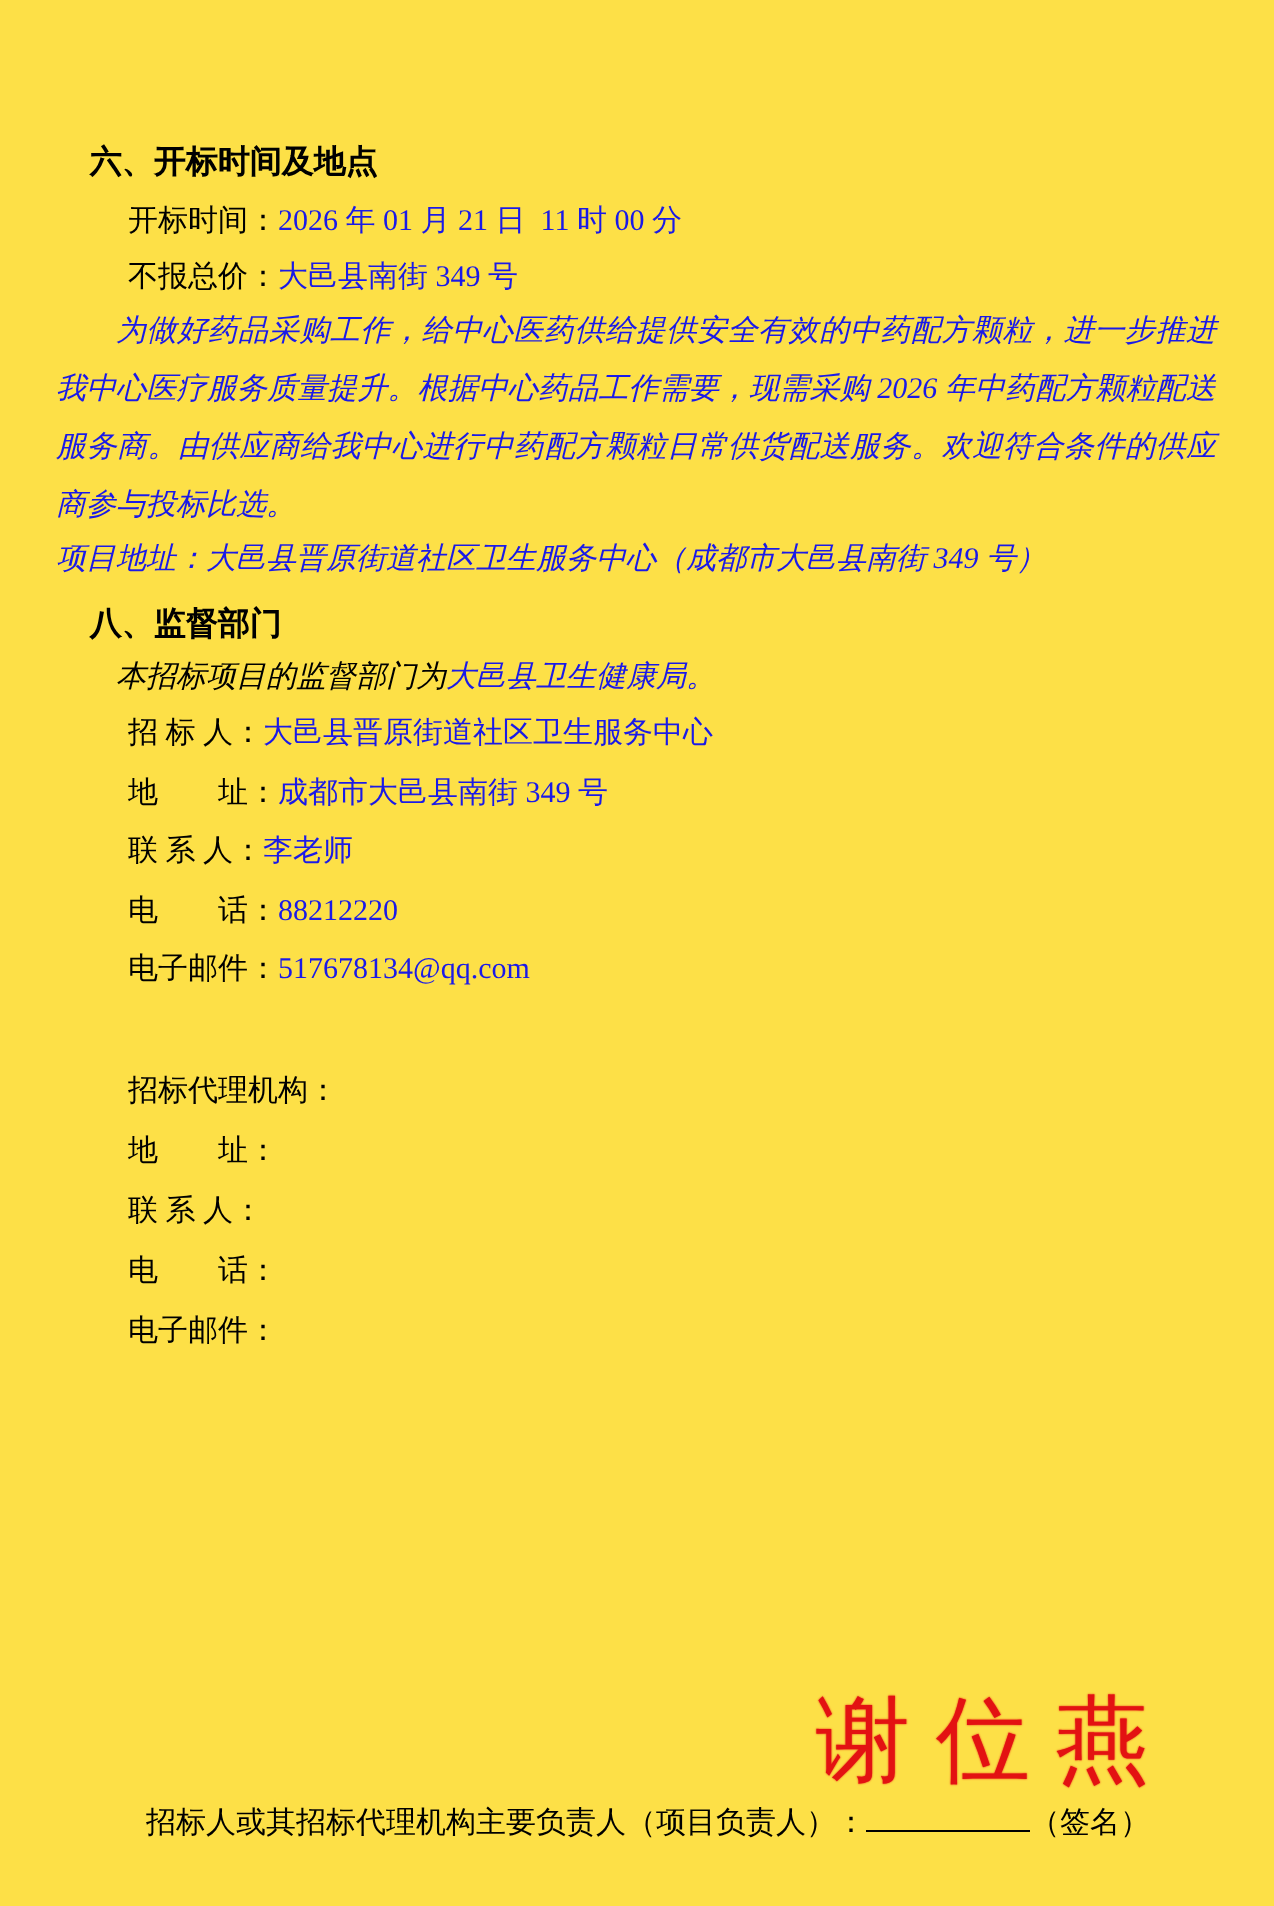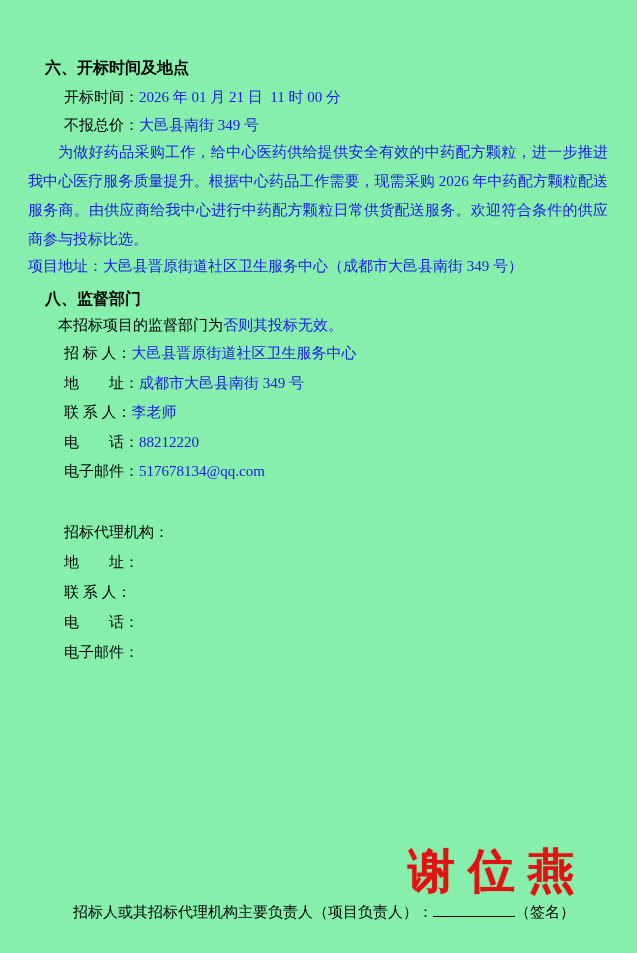--- a/index.html
+++ b/index.html
@@ -1,21 +1,21 @@
 <!DOCTYPE html>
 <html><head>
 <meta charset="utf-8">
 <style>
   html,body { margin:0; padding:0; background:#ffffff; }
   .page {
     position:relative;
     width:637px; height:953px;
-    background:#86efac;
+    background:#fde047;
     box-sizing:border-box;
-    padding-top:53px;
+    padding-top:67px;
     font-family:"Liberation Serif","DejaVu Serif",serif;
     color:#000000;
     overflow:hidden;
   }
   .sec-heading {
     margin:0 0 0 45px;
     font-size:16px; font-weight:700;
     line-height:29px; color:#000;
     white-space:pre;
   }
@@ -36,37 +36,37 @@
   .para.indent { text-indent:2em; }
   .black-para {
     margin:0 0 0 28px;
     width:580px;
     font-size:15px; line-height:29px;
     text-indent:2em;
     color:#000;
   }
   
   .mt1 { margin-top:1px; } .mt3 { margin-top:3px; }
-  .mtn1 { margin-top:-1px; } .mtn2 { margin-top:-2px; } .mtn4 { margin-top:-4px; }
+  .mtn1 { margin-top:-1px; } .mtn2 { margin-top:-2px;font-style:italic; } .mtn4 { margin-top:-4px; }
   .mt32 { margin-top:32px; }
   .signature-line {
     position:absolute; left:73px; top:898px;
     font-size:15px; line-height:29px; color:#000;
     white-space:pre;
     font-family:Liberation Serif, serif;
   }
   .signature-blank {
     display:inline-block;
     width:82px; height:14px;
     border-bottom:1px solid #000;
     vertical-align:baseline;
   }
   .stamp {
     position:absolute; left:408px; top:845px;
-    font-size:47px; font-weight:700;
+    font-size:47px; font-weight:400;
     letter-spacing:13px;
     color:#e31212;
     line-height:52px;
     white-space:nowrap;
     text-shadow:0 0 1px #e31212;
   }
 </style>
 </head>
 <body>
 
@@ -79,21 +79,21 @@
   <div class="sub-line mtn1"><span class="label">不报总价：</span><span class="value">大邑县南街 349 号</span></div>
 
 
   <div class="para indent mtn2">为做好药品采购工作，给中心医药供给提供安全有效的中药配方颗粒，进一步推进我中心医疗服务质量提升。根据中心药品工作需要，现需采购 2026 年中药配方颗粒配送服务商。由供应商给我中心进行中药配方颗粒日常供货配送服务。欢迎符合条件的供应商参与投标比选。</div>
 
   <div class="para mtn2">项目地址：大邑县晋原街道社区卫生服务中心（成都市大邑县南街 349 号）</div>
 
 
   <div class="sec-heading mt3">八、监督部门</div>
 
-  <div class="black-para mtn2"><span class="label">本招标项目的监督部门为</span><span class="value">否则其投标无效。</span></div>
+  <div class="black-para mtn2"><span class="label">本招标项目的监督部门为</span><span class="value">大邑县卫生健康局。</span></div>
 
 
   <div class="sub-line mtn1"><span class="label">招 标 人：</span><span class="value">大邑县晋原街道社区卫生服务中心</span></div>
 
   <div class="sub-line mt1"><span class="label">地　　址：</span><span class="value">成都市大邑县南街 349 号</span></div>
 
   <div class="sub-line"><span class="label">联 系 人：</span><span class="value">李老师</span></div>
 
   <div class="sub-line mt1"><span class="label">电　　话：</span><span class="value">88212220</span></div>
 

